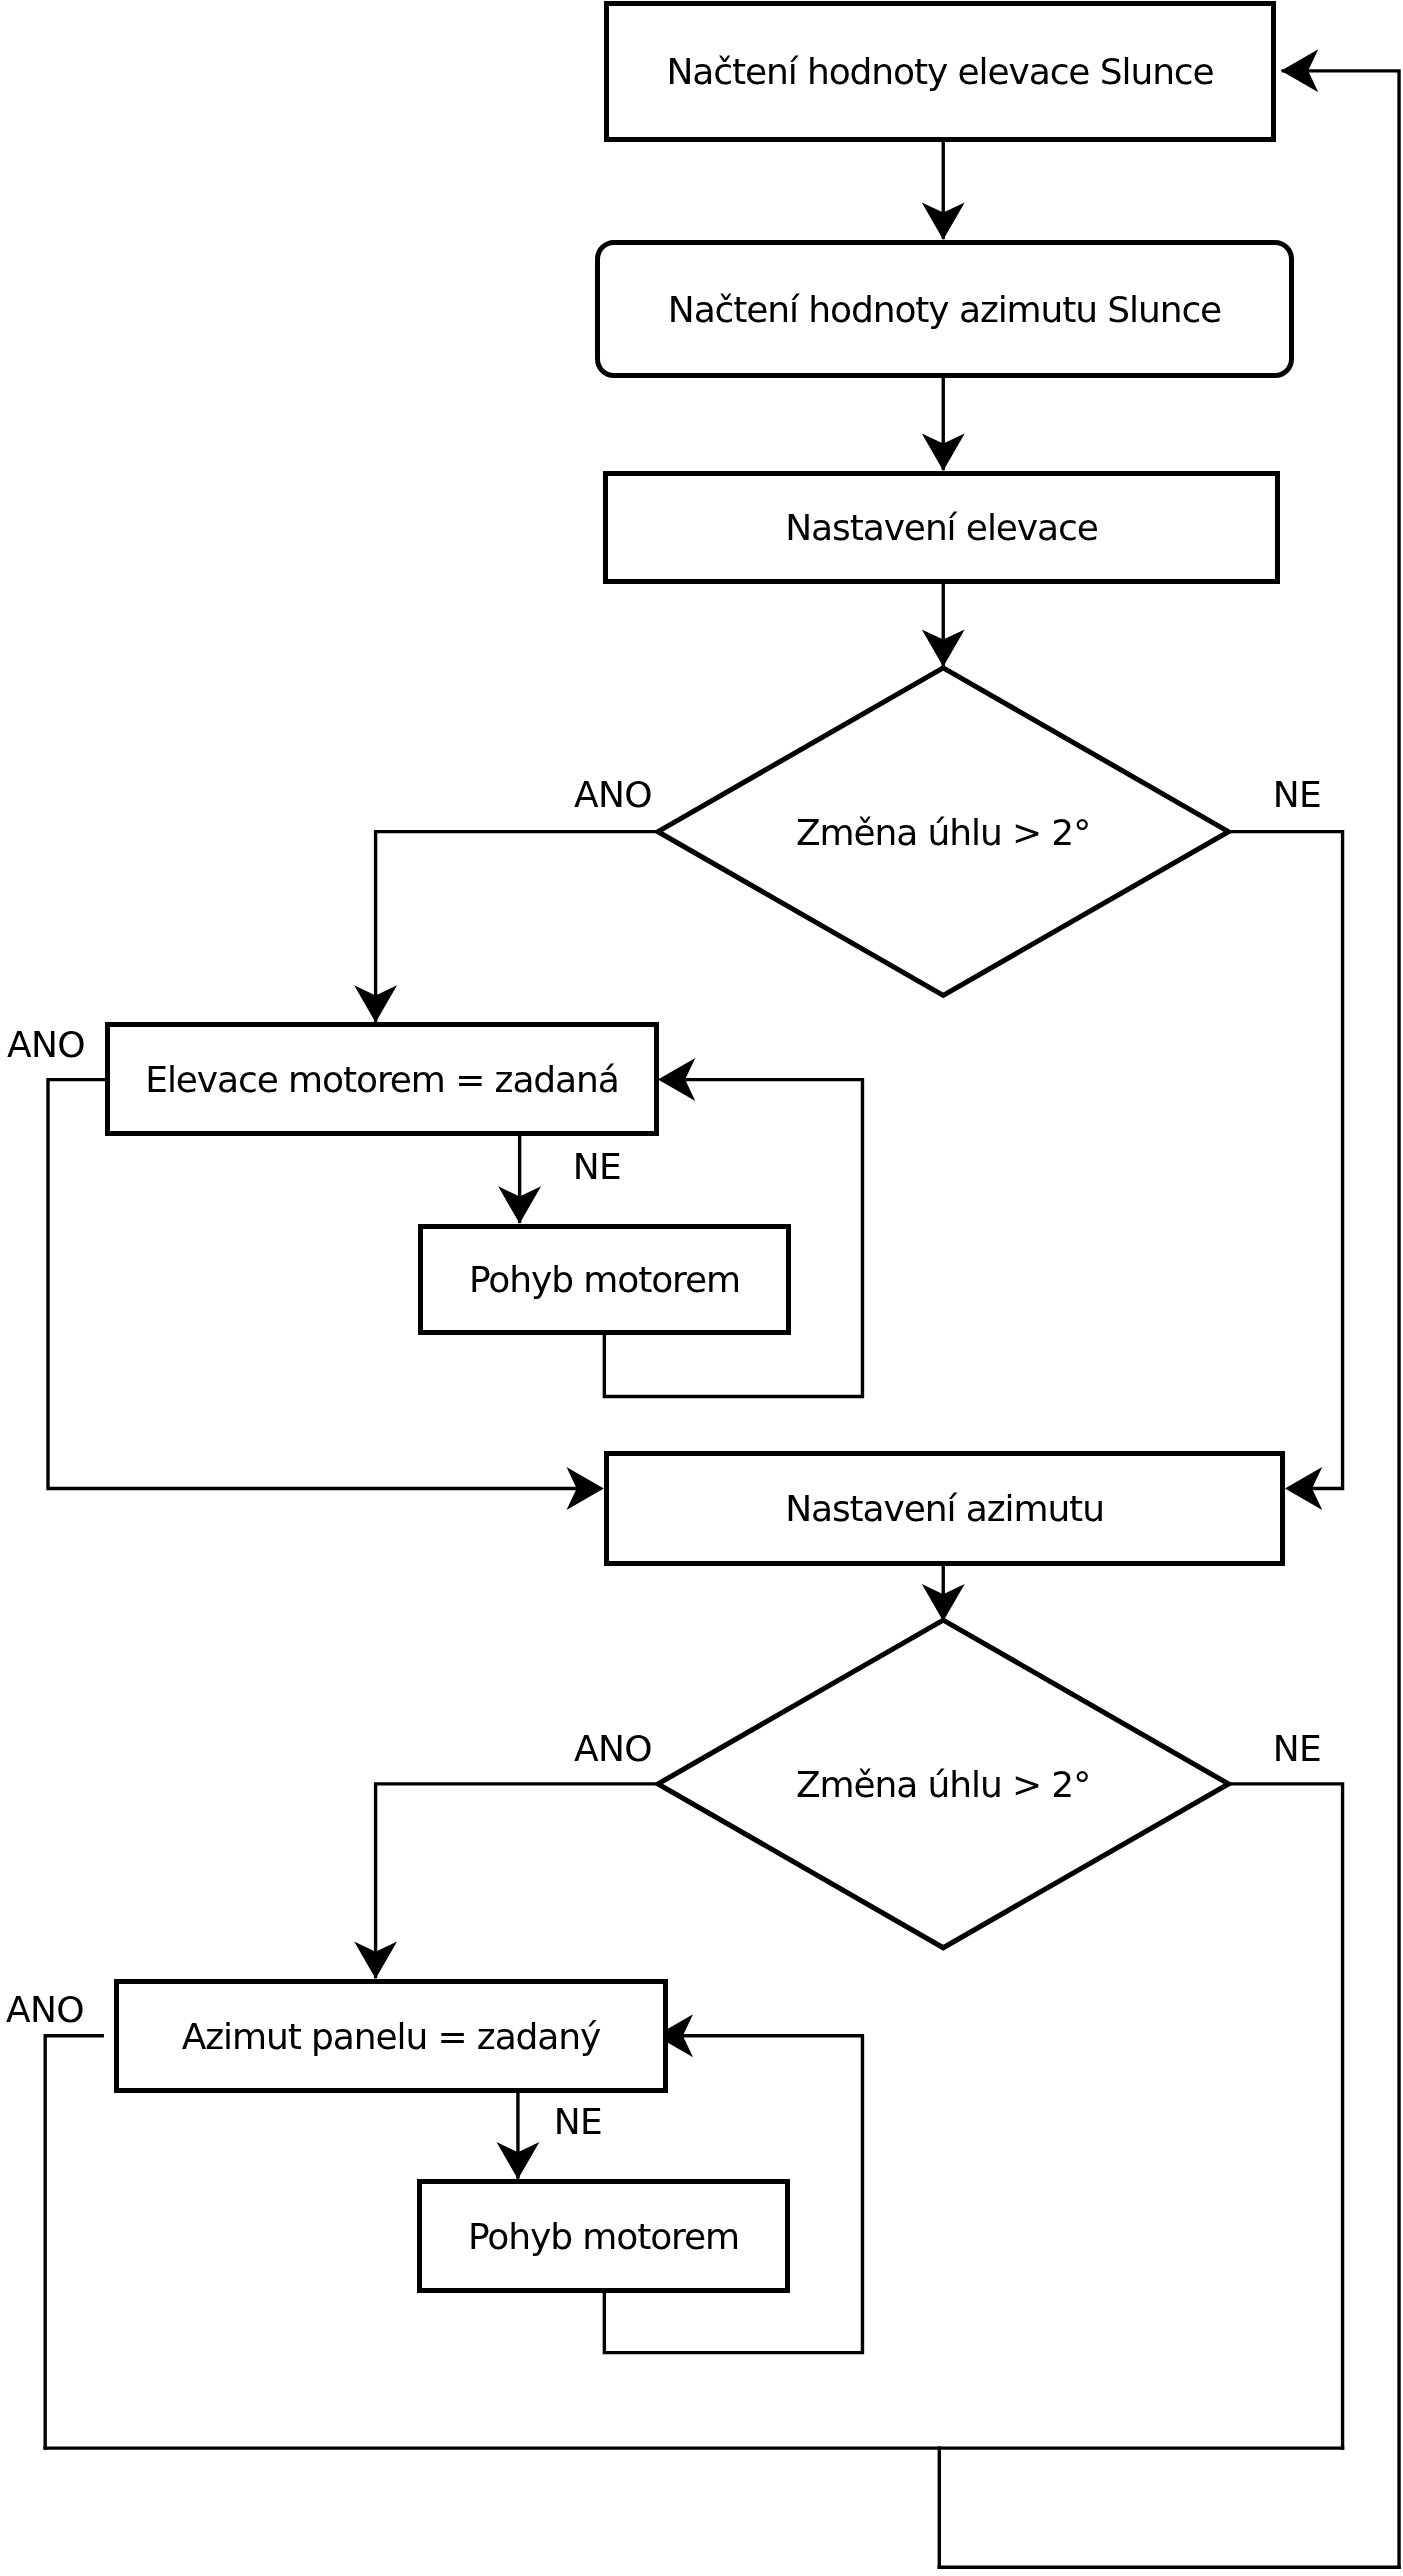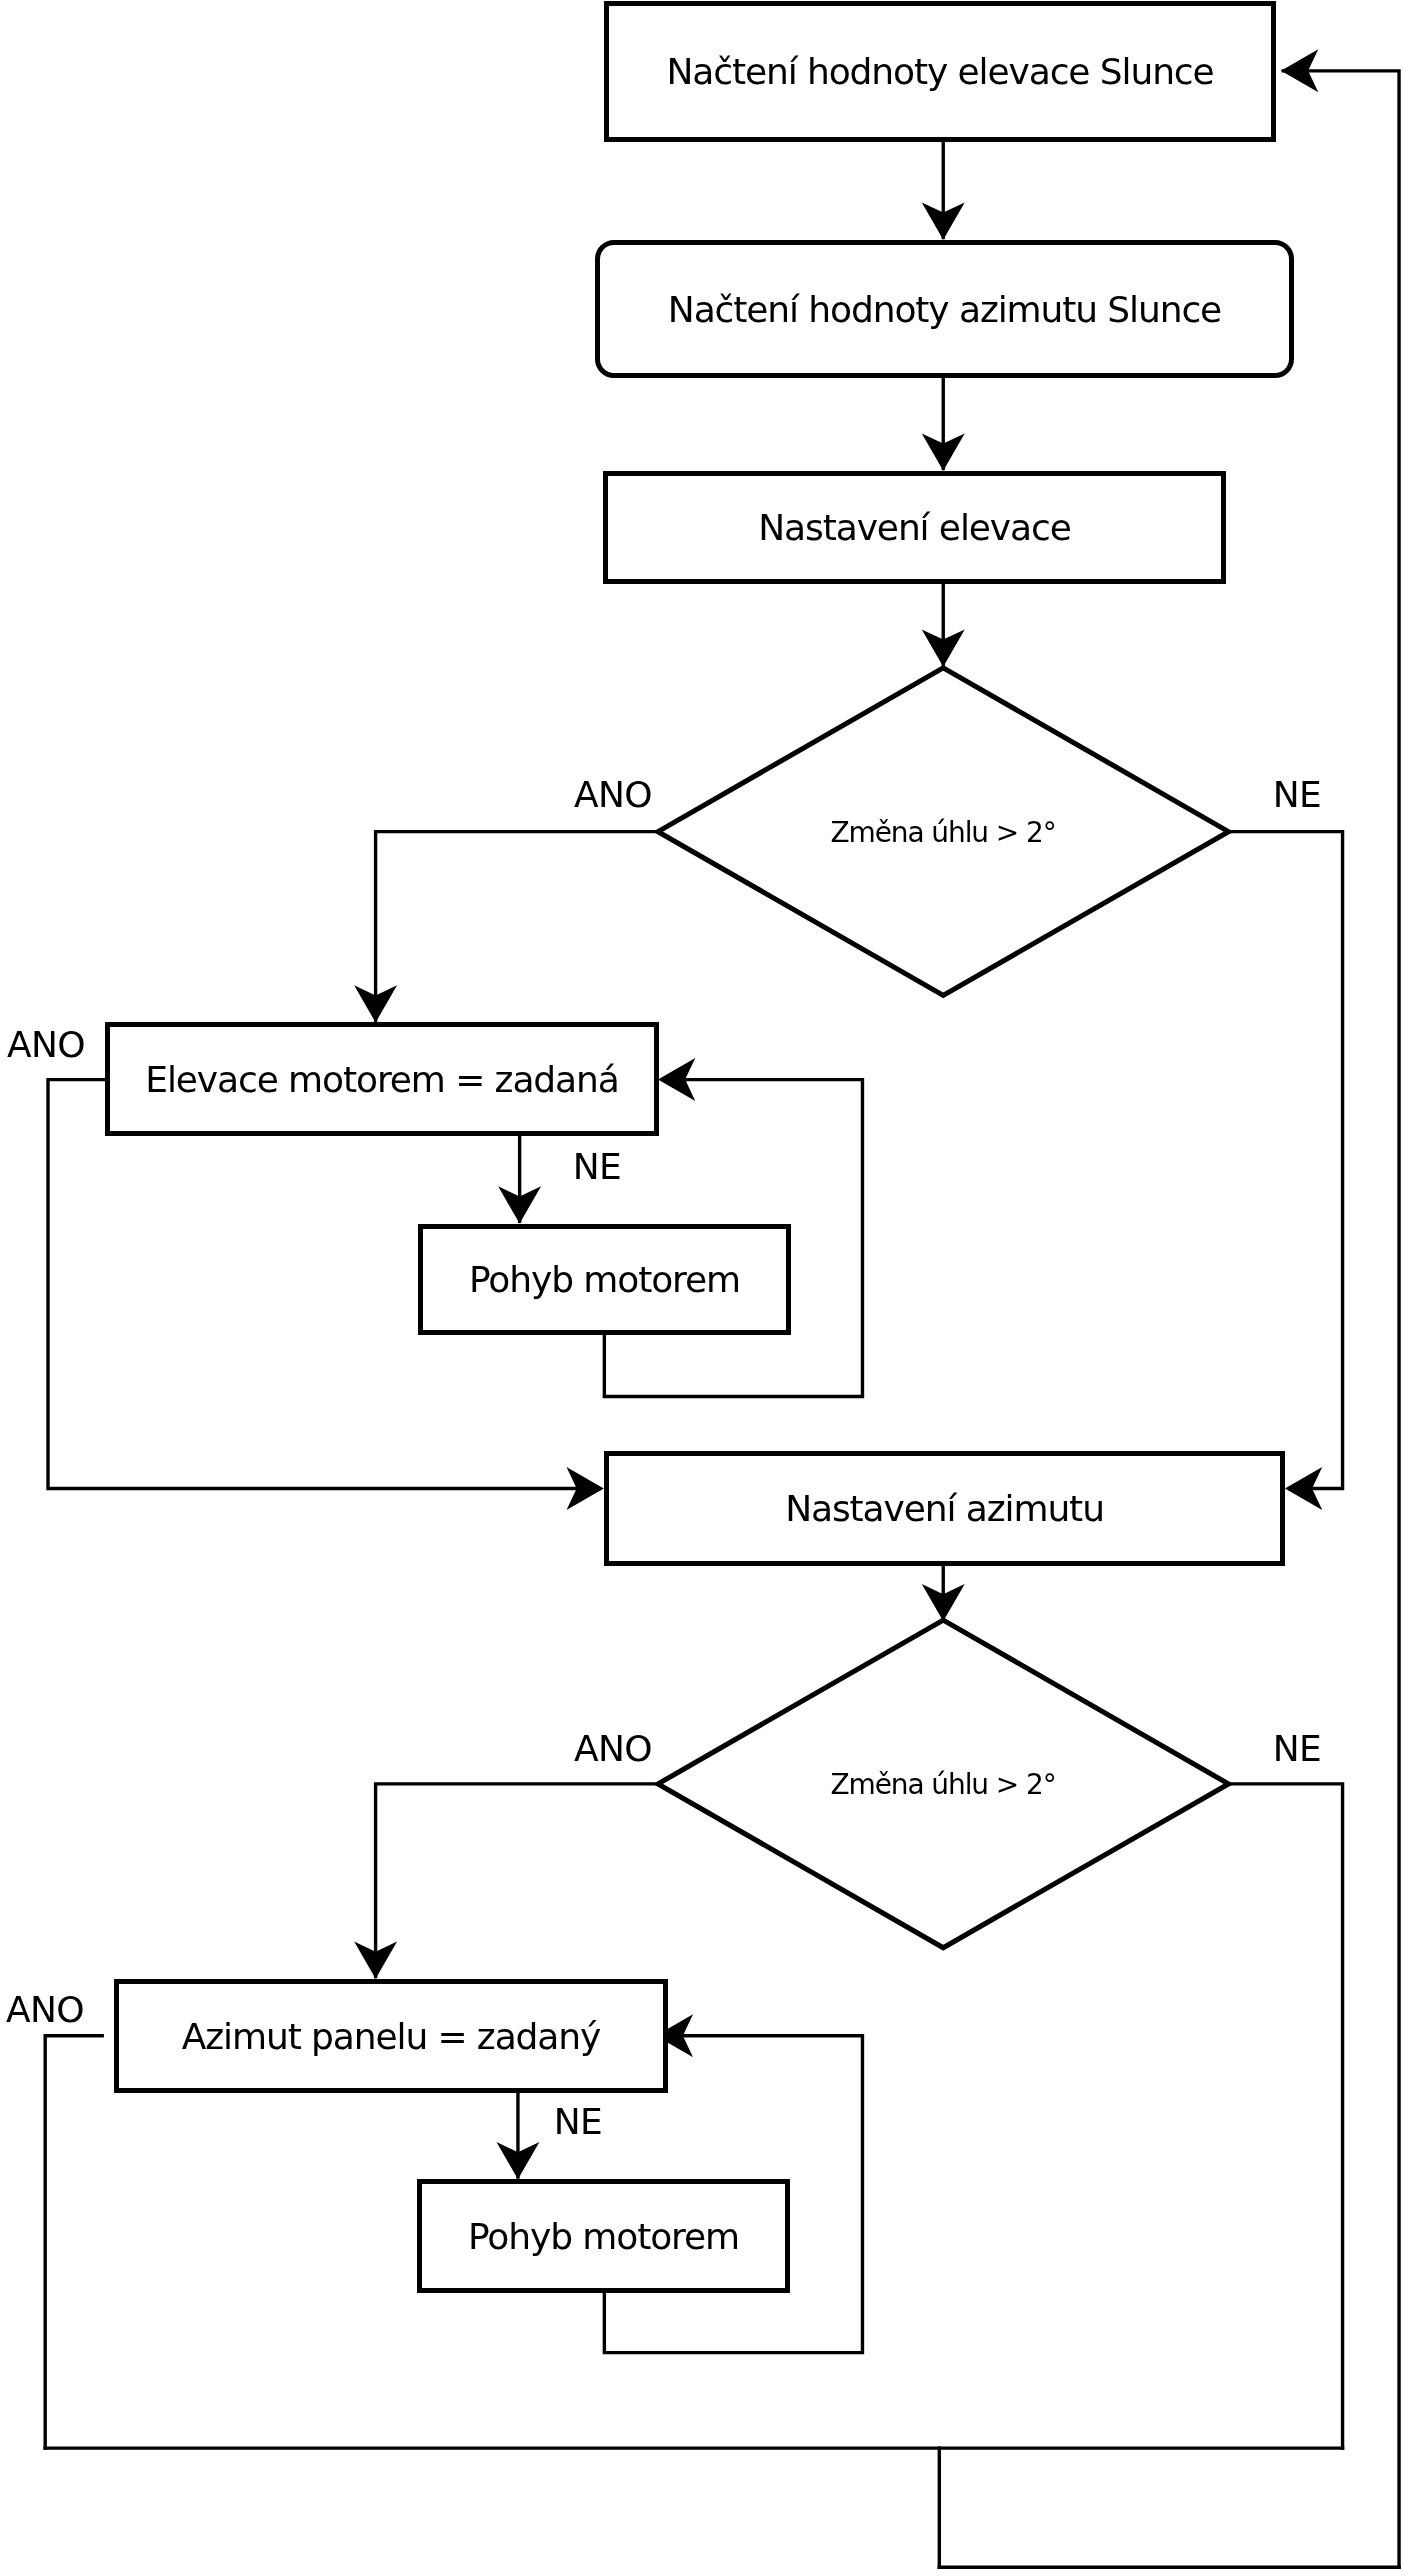--- a/index.html
+++ b/index.html
@@ -30,21 +30,21 @@
     align-items: center;
     justify-content: center;
     font-size: 36px;
     letter-spacing: -1.1px;
     white-space: nowrap;
     text-align: right;
   }
   .diamond-label {
     position: absolute;
     transform: translate(-50%, -50%);
-    font-size: 28px;
+    font-size: 36px;
     letter-spacing: -1.1px;
     white-space: nowrap;
   }
   .edge-label {
     position: absolute;
     transform: translate(-50%, -50%);
     font-size: 36px;
     letter-spacing: -0.6px;
     white-space: nowrap;
   }
@@ -112,21 +112,21 @@
     <g fill="#ffffff" stroke="#000000" stroke-width="9">
       <polygon points="1670,1182 2175,1472 1670,1762 1165,1472"></polygon>
       <polygon points="1670,2868 2175,3158 1670,3448 1165,3158"></polygon>
     </g>
   </svg>
 
   <div class="node" style="left:604px; top:0.6px;    width:672px; height:141px;">Načtení hodnoty elevace Slunce</div>
 
   <div class="node" style="left:595px; top:240px;  width:699px; height:138px;border-radius:19px;">Načtení hodnoty azimutu Slunce</div>
 
-  <div class="node" style="left:603px; top:471px;  width:623px; height:113px;">Nastavení elevace</div>
+  <div class="node" style="left:603px; top:471px;  width:677px; height:113px;">Nastavení elevace</div>
 
   <div class="node" style="left:105px;  top:1022px; width:554px;  height:114px;">Elevace motorem = zadaná</div>
 
   <div class="node" style="left:418px;  top:1224px; width:373px;  height:111px;">Pohyb motorem</div>
 
   <div class="node" style="left:604px; top:1431px; width:681px; height:115px;margin-top:20px;">Nastavení azimutu</div>
 
   <div class="node" style="left:114px;  top:1979px; width:554px;  height:114px;">Azimut panelu = zadaný</div>
 
   <div class="node" style="left:417px;  top:2179px; width:373px;  height:114px;">Pohyb motorem</div>

